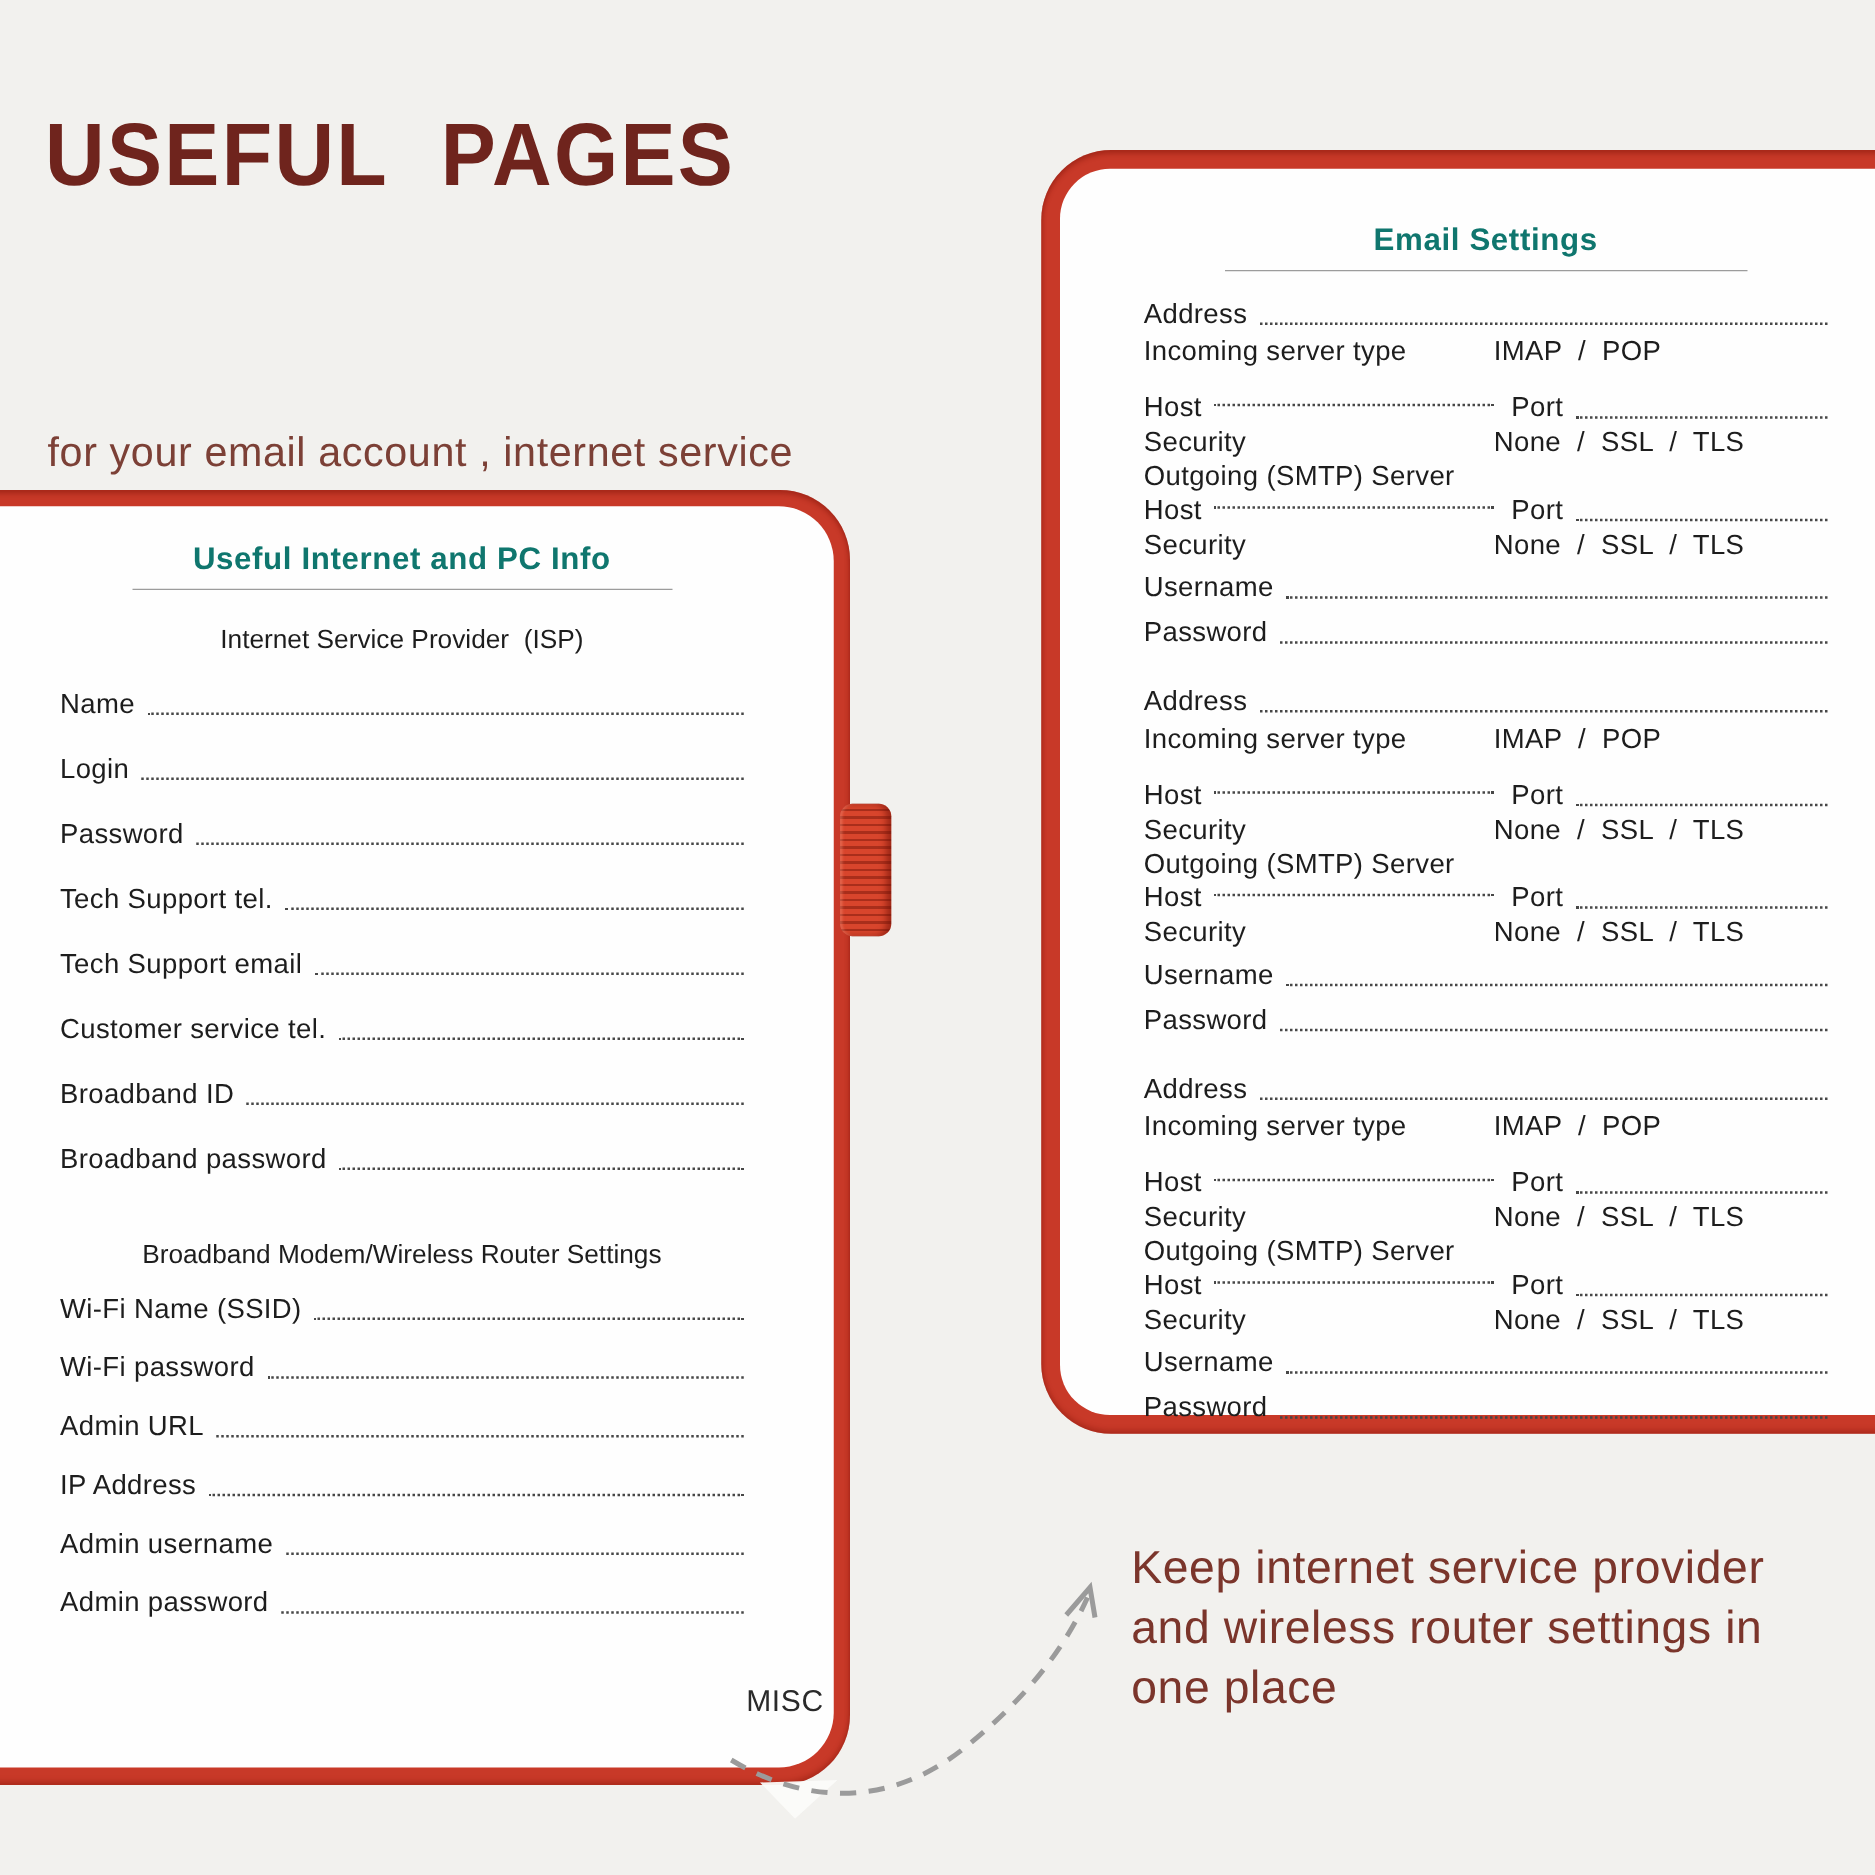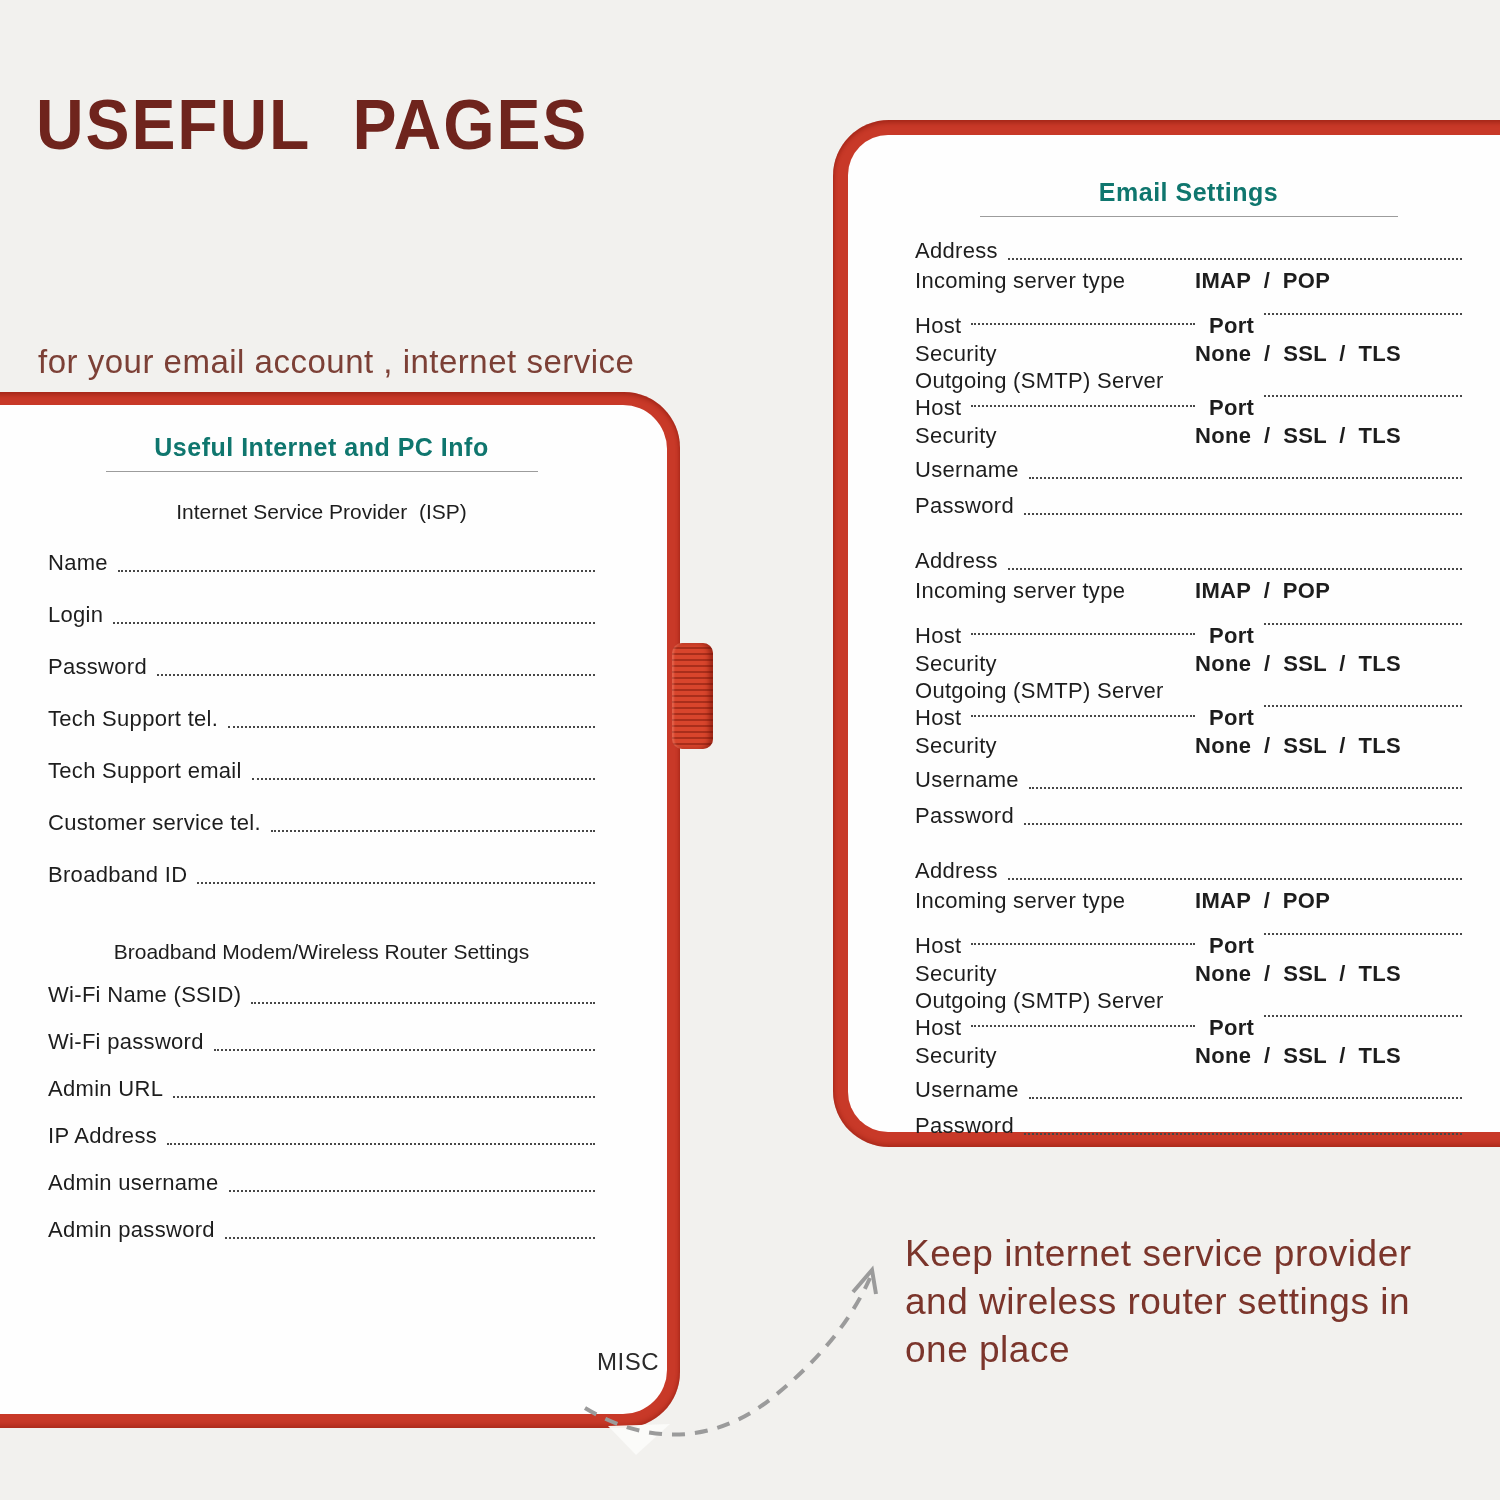--- a/index.html
+++ b/index.html
@@ -69,21 +69,21 @@
   .eblocks{margin-top:21px;}
   .eblock{margin-bottom:29px;}
   .erow{display:flex;align-items:flex-end;height:26px;}
   .r-addr{margin-bottom:4px;}
   .r-incoming{margin-bottom:19px;}
   .r-host{margin-bottom:2px;}
   .r-sec{margin-bottom:1px;}
   .r-out{margin-bottom:1px;}
   .r-user{margin-top:8px;margin-bottom:10px;}
   .ecol-l{width:280px;display:flex;align-items:center;}
-  .ecol-r{flex:1;display:flex;align-items:flex-start;font-weight:bold;}
+  .ecol-r{flex:1;display:flex;align-items:flex-end;}
 
   
   .caption{
     position:absolute;left:905px;top:1230px;width:580px;
     font-size:37px;line-height:48px;color:#7b352b;letter-spacing:.5px;
   }
   .caption div{margin-bottom:0;}
 
   
   .overlay{position:absolute;inset:0;pointer-events:none;}
@@ -132,20 +132,24 @@
             <span class="dots"></span>
           </div>
             <div class="frow">
             <span class="lbl">Customer service tel.</span>
             <span class="dots"></span>
           </div>
             <div class="frow">
             <span class="lbl">Broadband ID</span>
             <span class="dots"></span>
           </div>
+            <div class="frow">
+            <span class="lbl">Broadband password</span>
+            <span class="dots"></span>
+          </div>
           </div>
 
         <div class="section-header sh2">Broadband Modem/Wireless Router Settings</div>
 
         <div class="fields-2">
 
         <div class="frow">
             <span class="lbl">Wi-Fi Name (SSID)</span>
             <span class="dots"></span>
           </div>

